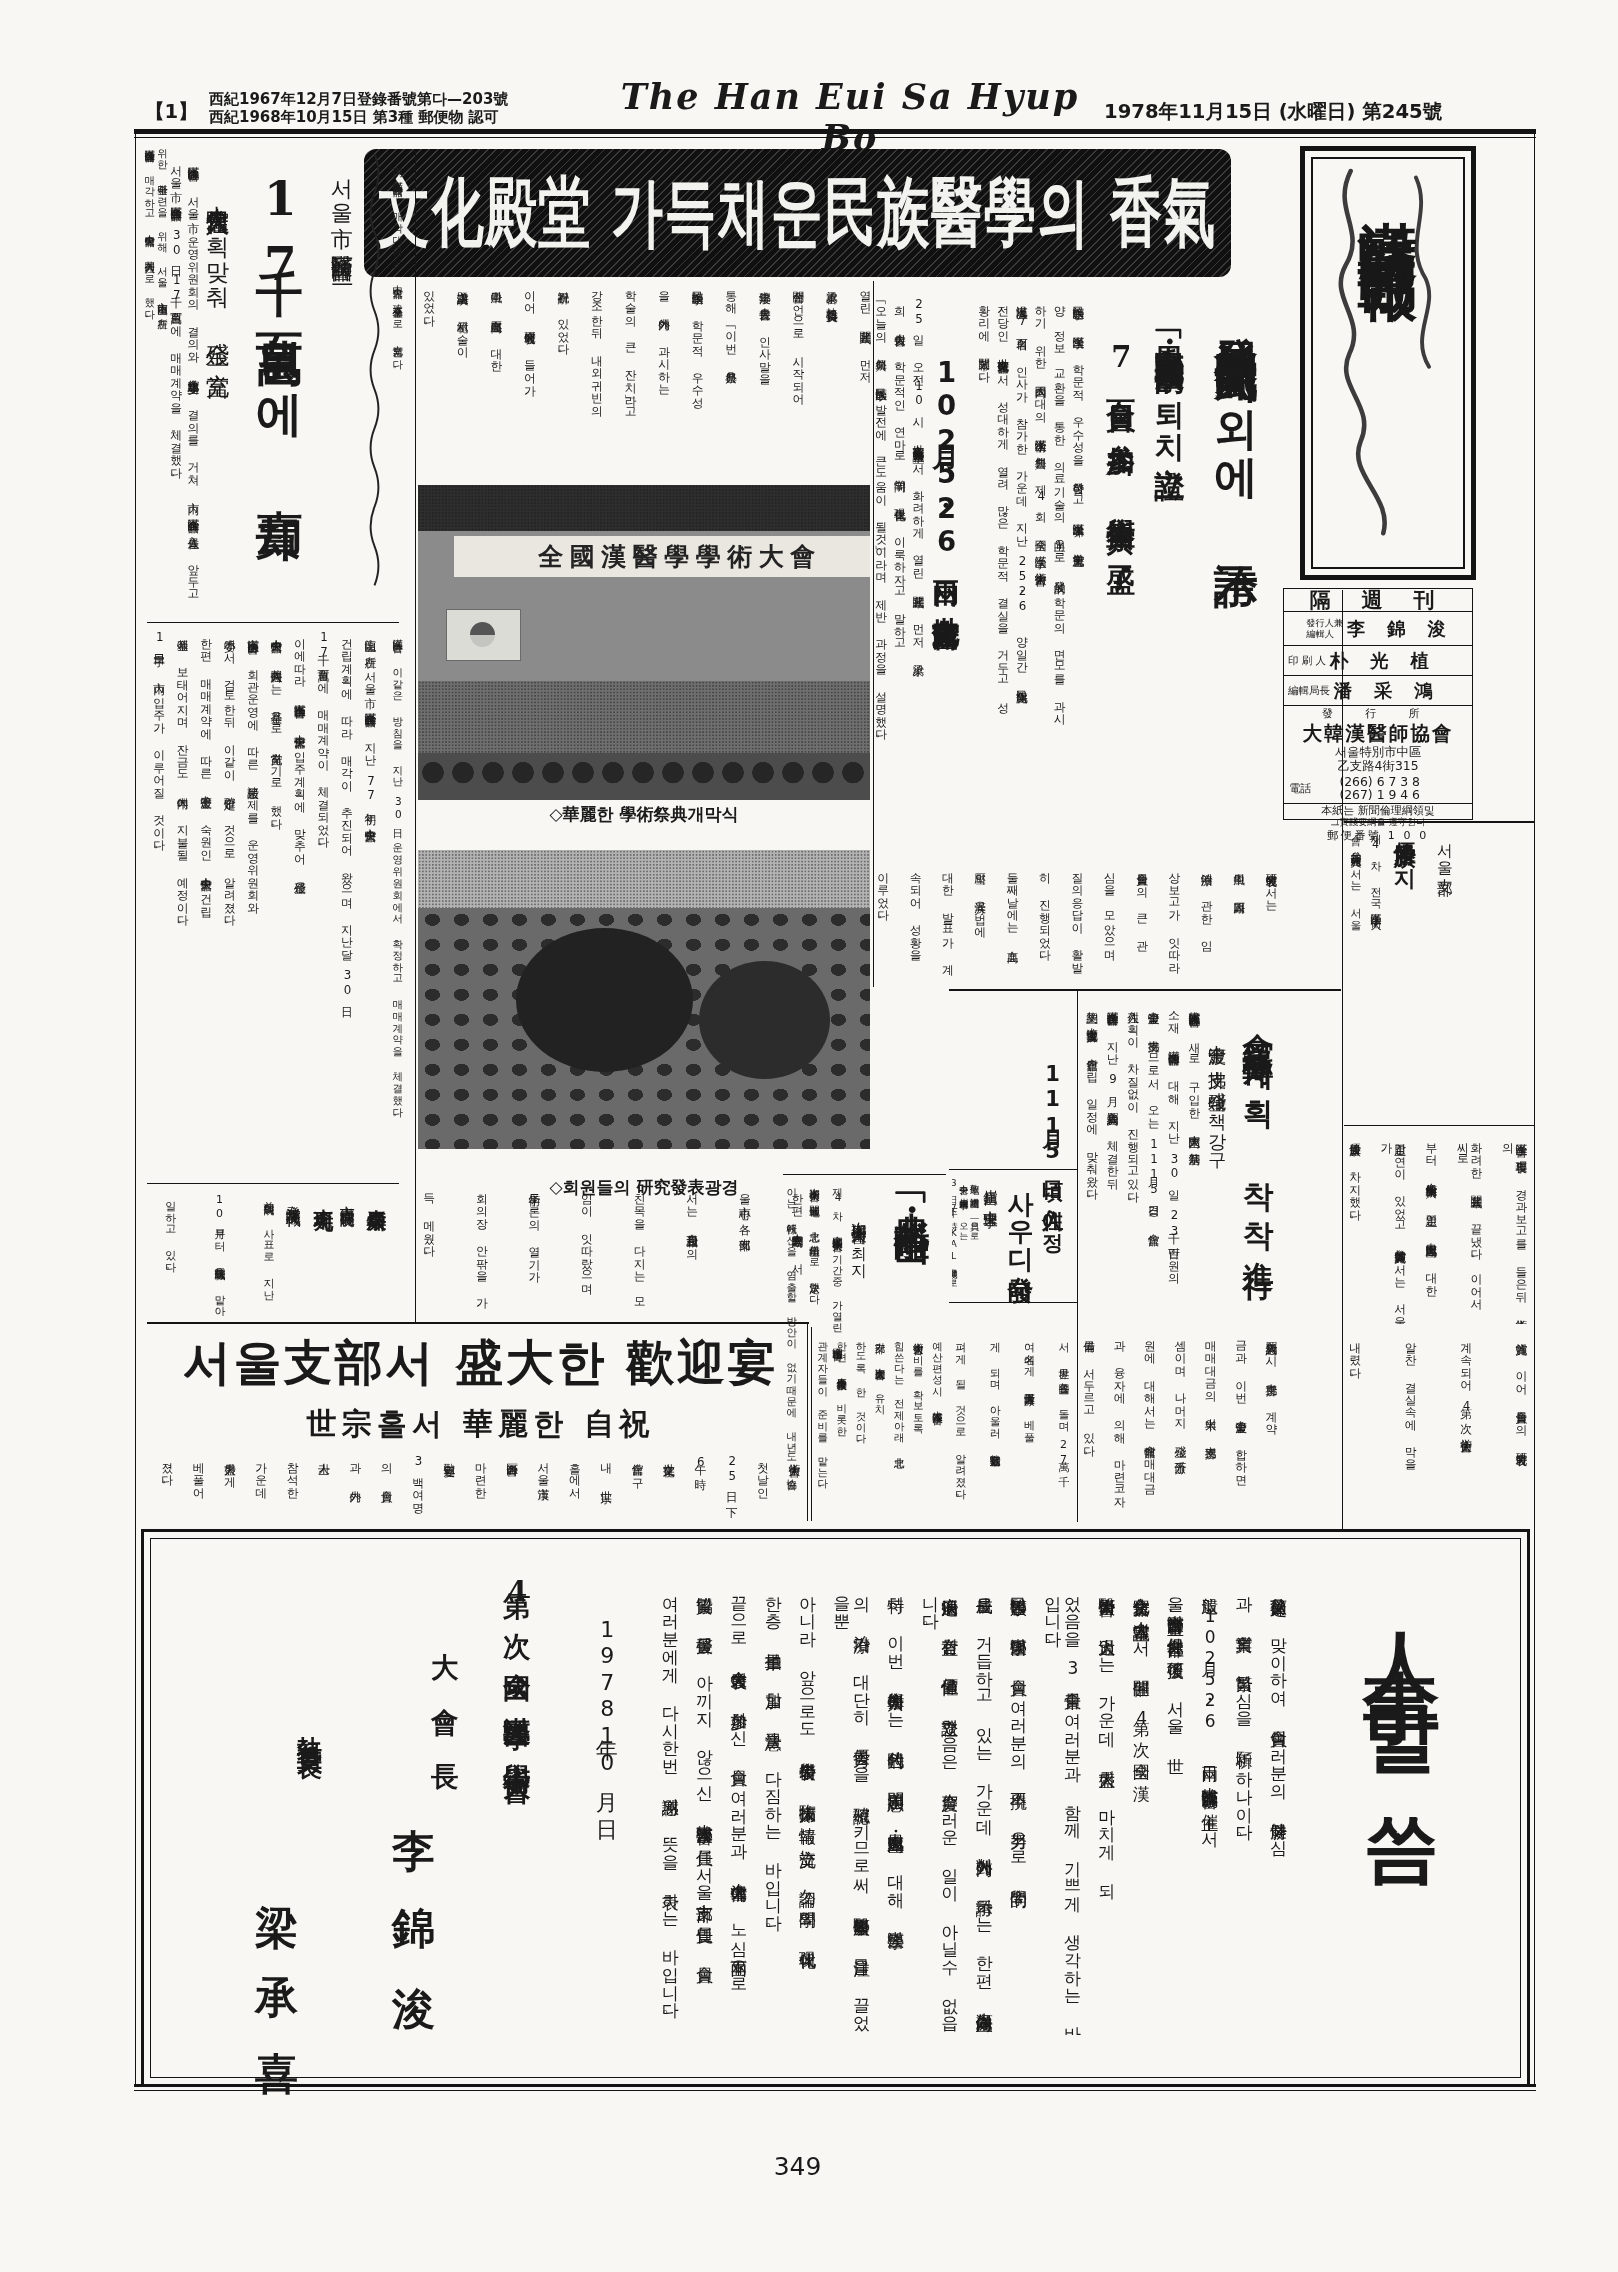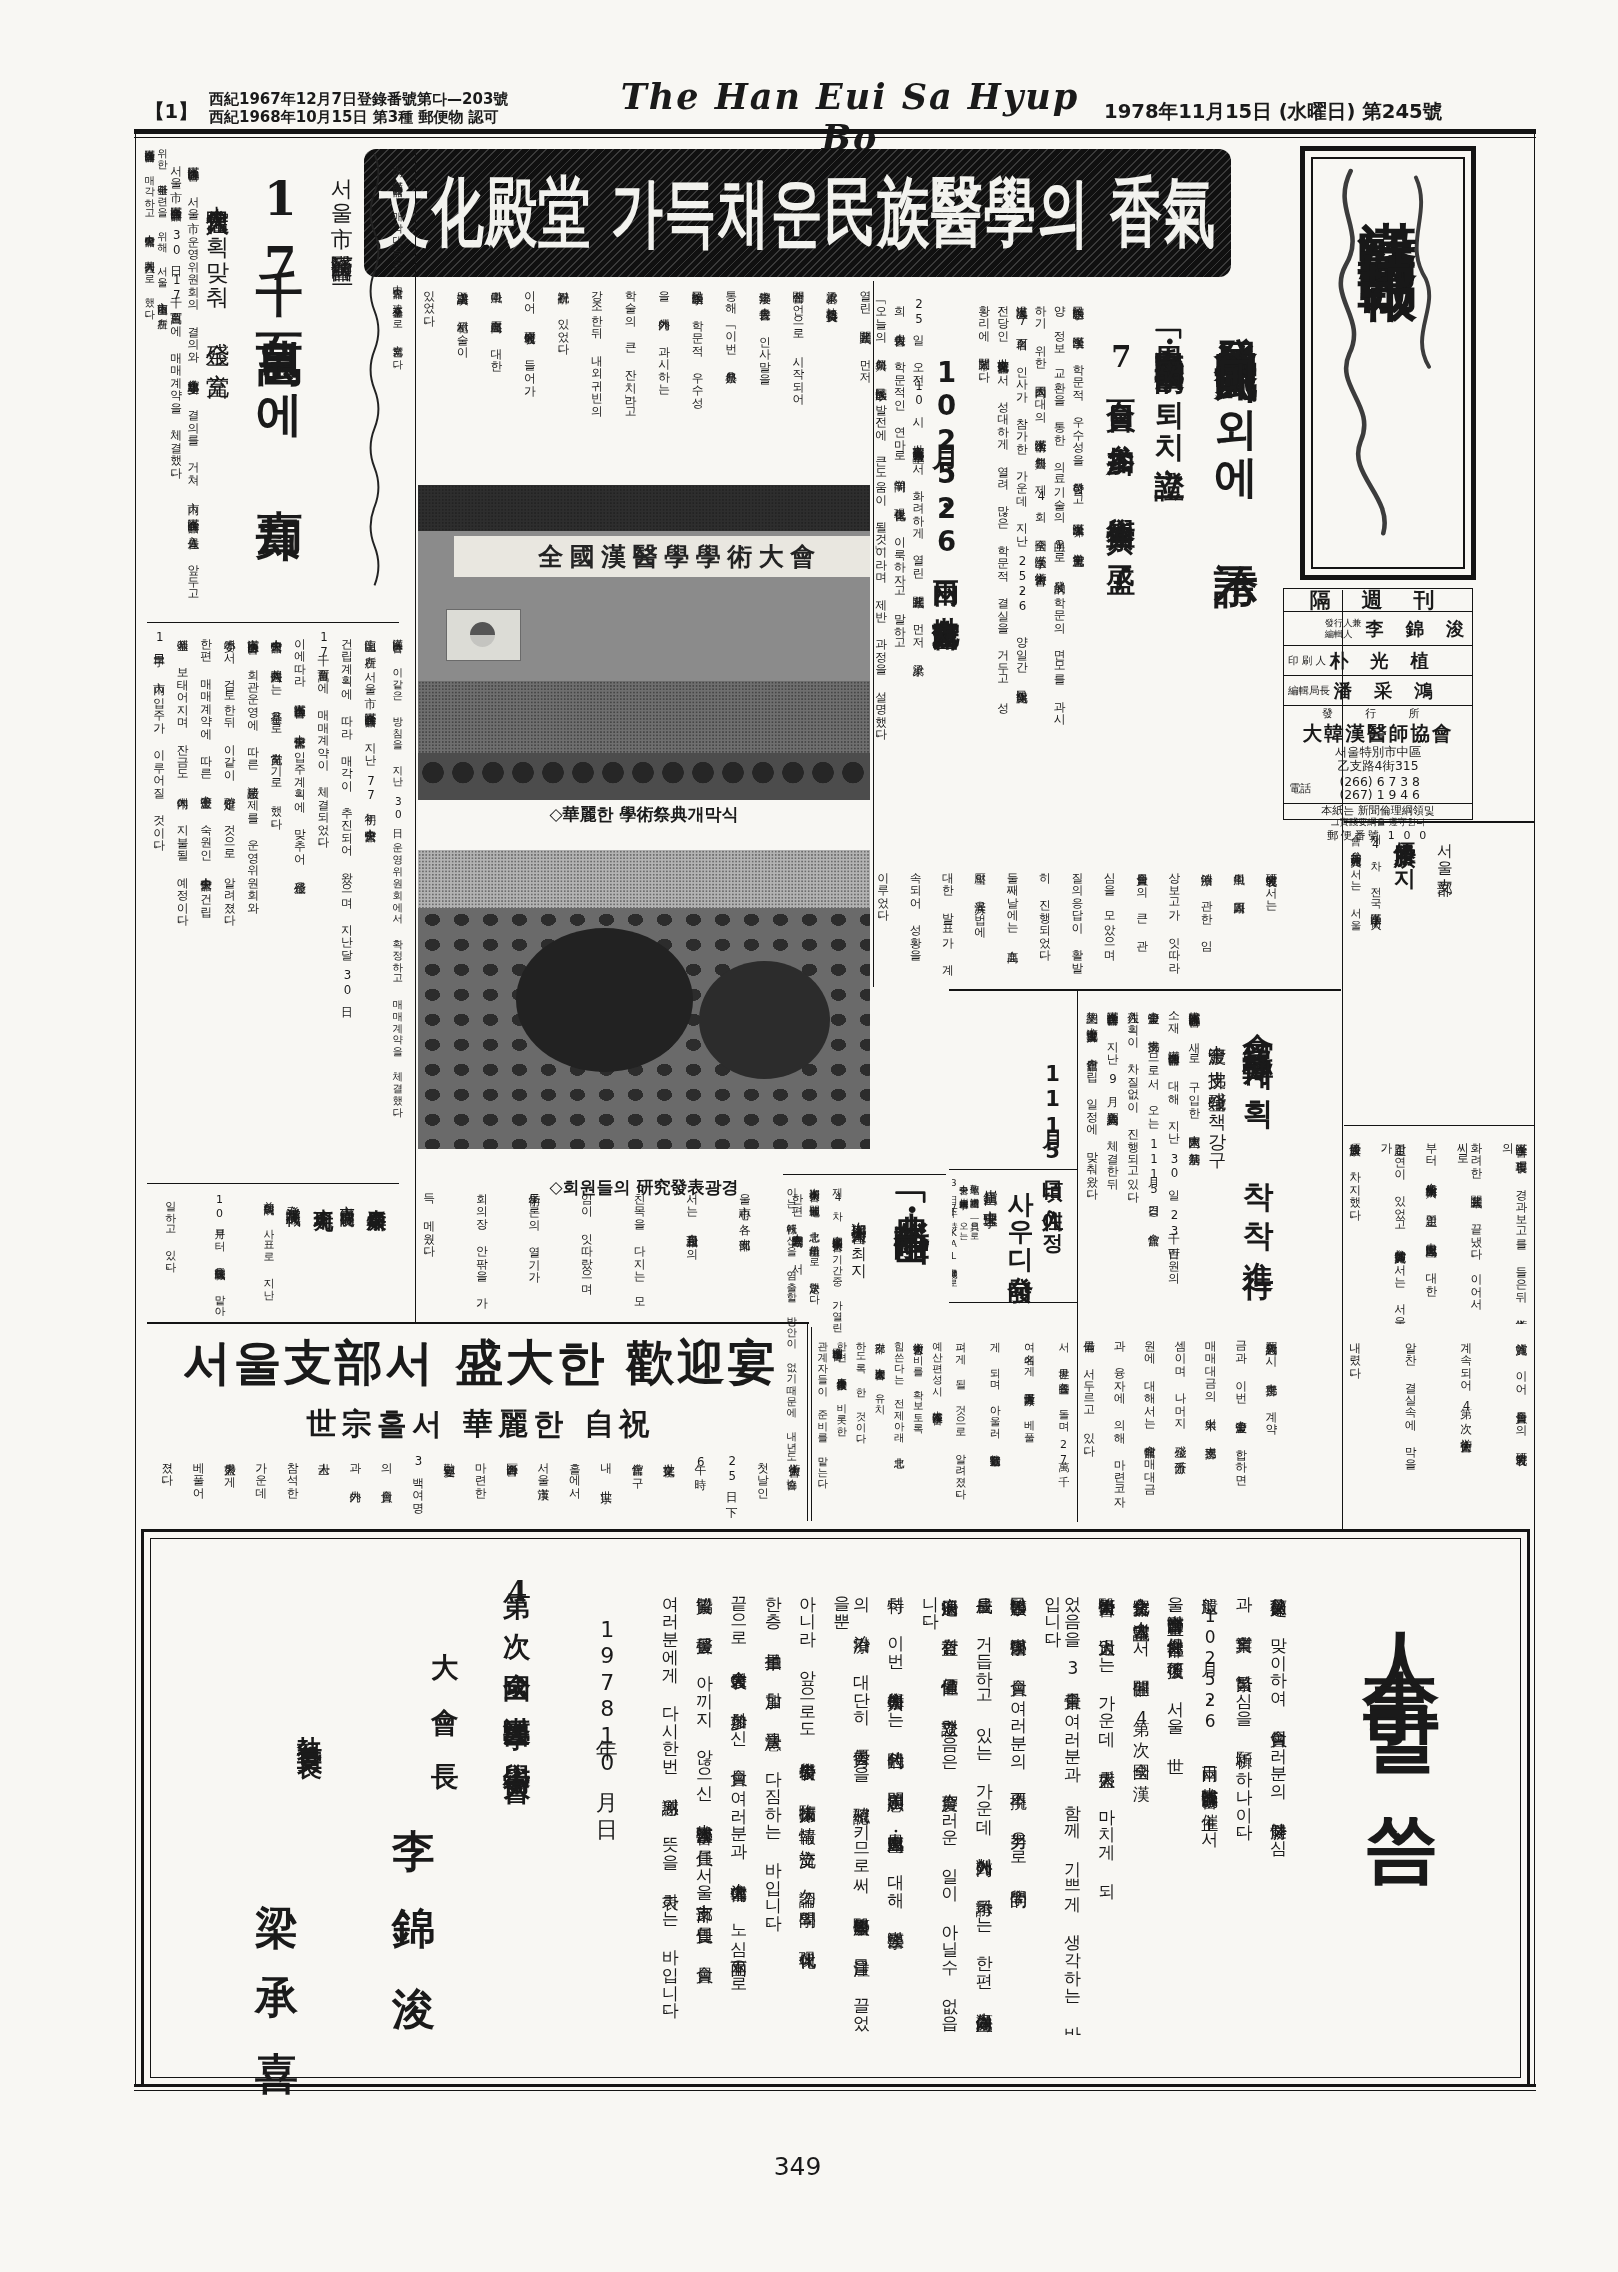--- a/index.html
+++ b/index.html
@@ -49,21 +49,21 @@
   <div class="abs" style="left:1300px;top:146px;width:166px;height:424px;border:5.9px solid #141414;outline:2px solid #141414;outline-offset:-13px;background:#f8f7f3;">
     <svg width="154" height="412" style="position:absolute;left:0;top:0;" viewBox="0 0 236 630">
       <path d="M70 30 C40 90 95 120 62 175 C35 225 95 255 68 310 C45 360 110 390 85 445 C65 495 135 530 120 585" stroke="#3c3c3c" stroke-width="7" fill="none" stroke-linecap="round"></path>
       <path d="M170 40 C195 95 150 140 185 195 C205 240 160 280 190 330" stroke="#3c3c3c" stroke-width="6" fill="none" stroke-linecap="round"></path>
     </svg>
     <div class="v serif bold" style="left:50%;transform:translateX(-50%);top:22px;font-size:60px;letter-spacing:10.5px;color:#181818;">漢醫師協報</div>
   </div>
 
   <div class="infobox" style="left:1283px;top:588px;width:188px;height:230px;font-size:12.4px;">
     <div class="irow bold" style="border-top:none;height:22px;font-size:21px;letter-spacing:11.8px;">隔 週 刊</div>
-    <div class="irow" style="height:33px;justify-content:flex-end;">
+    <div class="irow" style="height:33px;justify-content:center;">
       <div style="font-size:9.2px;line-height:10.5px;padding:0 3.9px;">
         <div>發行人兼</div>
         <div>編輯人</div>
       </div>
       <div class="bold" style="font-size:18.3px;letter-spacing:7.8px;">李 錦 浚</div>
     </div>
     <div class="irow" style="height:29px;justify-content:flex-start;">
       <div style="font-size:10.5px;padding:0 3.9px;">印 刷 人</div>
       <div class="bold" style="font-size:18.3px;letter-spacing:7.8px;">朴 光 植</div>
     </div>

